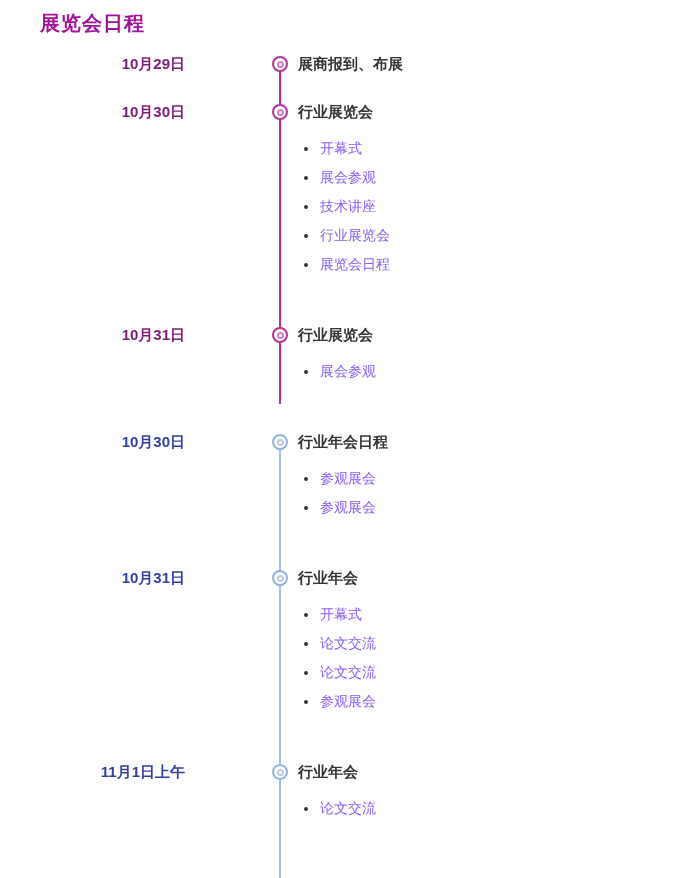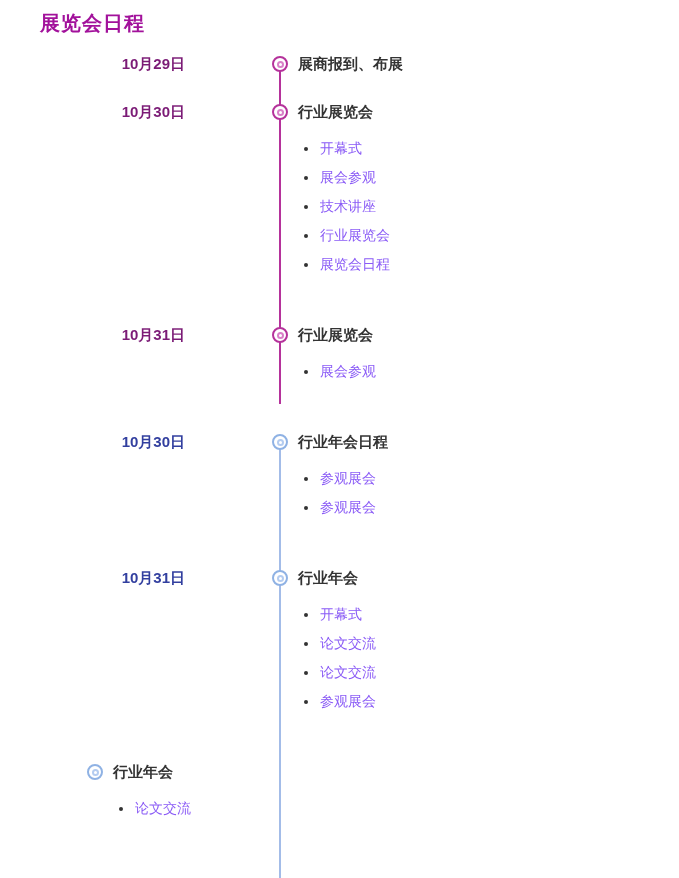--- a/index.html
+++ b/index.html
@@ -219,20 +219,21 @@
               </li>
             <li class="event-item">
                 <span class="bullet"></span>
                 <span>参观展会</span>
               </li>
           </ul>
         </div>
       </div>
 
       <div class="event">
+        <div class="event-date">11月1日上午</div>
         <div class="event-marker">
             <span class="marker-inner"></span>
           </div>
         <div class="event-body">
           <div class="event-title">行业年会</div>
           <ul class="event-items">
             <li class="event-item">
                 <span class="bullet"></span>
                 <span>论文交流</span>
               </li>

